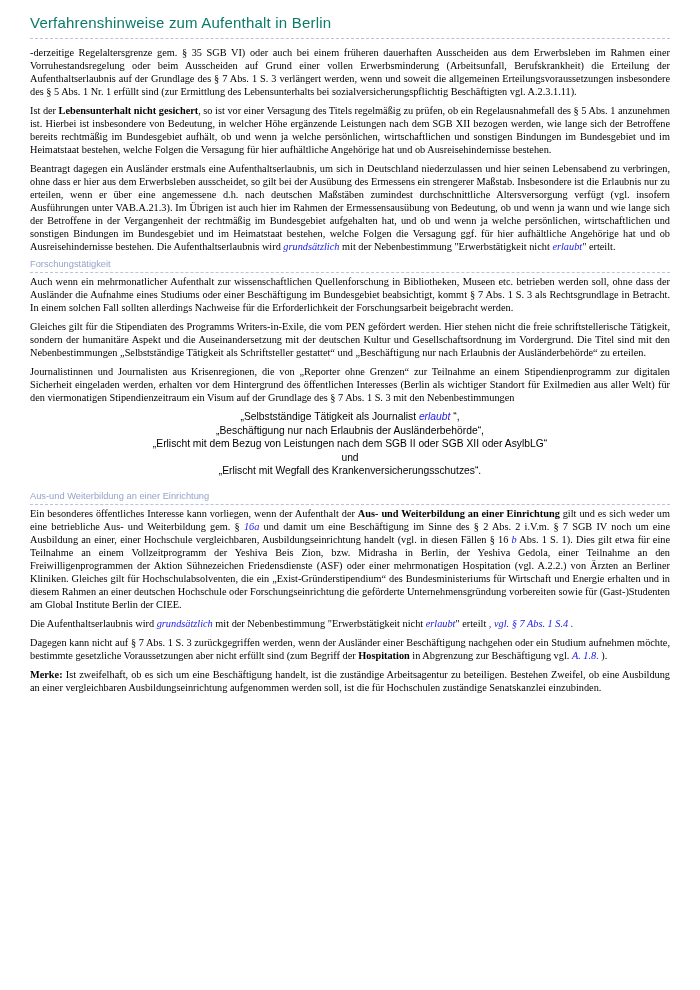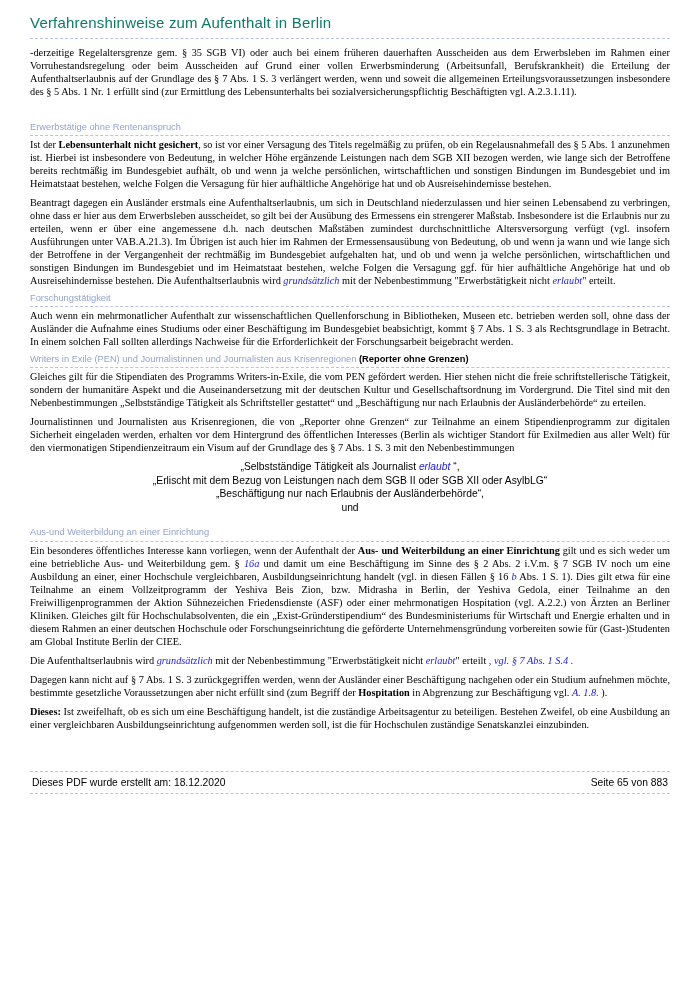--- a/index.html
+++ b/index.html
@@ -74,53 +74,48 @@
 
 <div class="page">
 
   <h1 class="doc-title">Verfahrenshinweise zum Aufenthalt in Berlin</h1>
 
   <main>
 
     <p class="body intro"><span>-derzeitige Regelaltersgrenze gem. § 35 SGB VI) oder auch bei einem früheren dauerhaften Ausscheiden aus dem Erwerbsleben im Rahmen einer Vorruhestandsregelung oder beim Ausscheiden auf Grund einer vollen Erwerbsminderung (Arbeitsunfall, Berufskrankheit) die Erteilung der Aufenthaltserlaubnis auf der Grundlage des § 7 Abs. 1 S. 3 verlängert werden, wenn und soweit die allgemeinen Erteilungsvoraussetzungen insbesondere des § 5 Abs. 1 Nr. 1 erfüllt sind (zur Ermittlung des Lebensunterhalts bei sozialversicherungspflichtig Beschäftigten vgl. A.2.3.1.11).</span></p>
 
     <section>
-      <h2 class="sec sec-first"><span>Erwerbstätige ohne Rentenanspruch</span></h2>
       <p class="body"><span>Ist der </span><span class="r-b">Lebensunterhalt nicht gesichert</span><span>, so ist vor einer Versagung des Titels regelmäßig zu prüfen, ob ein Regelausnahmefall des § 5 Abs. 1 anzunehmen ist. Hierbei ist insbesondere von Bedeutung, in welcher Höhe ergänzende Leistungen nach dem SGB XII bezogen werden, wie lange sich der Betroffene bereits rechtmäßig im Bundesgebiet aufhält, ob und wenn ja welche persönlichen, wirtschaftlichen und sonstigen Bindungen im Bundesgebiet und im Heimatstaat bestehen, welche Folgen die Versagung für hier aufhältliche Angehörige hat und ob Ausreisehindernisse bestehen.</span></p>
     </section>
 
     <section>
       <p class="body"><span>Beantragt dagegen ein Ausländer erstmals eine Aufenthaltserlaubnis, um sich in Deutschland niederzulassen und hier seinen Lebensabend zu verbringen, ohne dass er hier aus dem Erwerbsleben ausscheidet, so gilt bei der Ausübung des Ermessens ein strengerer Maßstab. Insbesondere ist die Erlaubnis nur zu erteilen, wenn er über eine angemessene d.h. nach deutschen Maßstäben zumindest durchschnittliche Altersversorgung verfügt (vgl. insofern Ausführungen unter VAB.A.21.3). Im Übrigen ist auch hier im Rahmen der Ermessensausübung von Bedeutung, ob und wenn ja wann und wie lange sich der Betroffene in der Vergangenheit der rechtmäßig im Bundesgebiet aufgehalten hat, und ob und wenn ja welche persönlichen, wirtschaftlichen und sonstigen Bindungen im Bundesgebiet und im Heimatstaat bestehen, welche Folgen die Versagung ggf. für hier aufhältliche Angehörige hat und ob Ausreisehindernisse bestehen. Die Aufenthaltserlaubnis wird </span><span class="r-l">grundsätzlich</span><span> mit der Nebenbestimmung "Erwerbstätigkeit nicht </span><span class="r-l">erlaubt</span><span>" erteilt.</span></p>
     </section>
 
     <section>
       <h2 class="sec"><span>Forschungstätigkeit</span></h2>
       <p class="body"><span>Auch wenn ein mehrmonatlicher Aufenthalt zur wissenschaftlichen Quellenforschung in Bibliotheken, Museen etc. betrieben werden soll, ohne dass der Ausländer die Aufnahme eines Studiums oder einer Beschäftigung im Bundesgebiet beabsichtigt, kommt § 7 Abs. 1 S. 3 als Rechtsgrundlage in Betracht. In einem solchen Fall sollten allerdings Nachweise für die Erforderlichkeit der Forschungsarbeit beigebracht werden.</span></p>
     </section>
 
     <section>
-      <h2 class="sec"><span>Writers in Exile (PEN) und Journalistinnen und Journalisten aus Krisenregionen </span><span class="r-hb">(Reporter ohne Grenzen)</span></h2>
       <p class="body"><span>Gleiches gilt für die Stipendiaten des Programms Writers-in-Exile, die vom PEN gefördert werden. Hier stehen nicht die freie schriftstellerische Tätigkeit, sondern der humanitäre Aspekt und die Auseinandersetzung mit der deutschen Kultur und Gesellschaftsordnung im Vordergrund. Die Titel sind mit den Nebenbestimmungen  „Selbstständige Tätigkeit als Schriftsteller gestattet“ und „Beschäftigung nur nach Erlaubnis der Ausländerbehörde“ zu erteilen.</span></p>
       <p class="body gap-before"><span>Journalistinnen und Journalisten aus Krisenregionen, die von „Reporter ohne Grenzen“ zur Teilnahme an einem Stipendienprogramm zur digitalen Sicherheit eingeladen werden, erhalten vor dem Hintergrund des öffentlichen Interesses (Berlin als wichtiger Standort für Exilmedien aus aller Welt) für den viermonatigen Stipendienzeitraum ein Visum auf der Grundlage des § 7 Abs. 1 S. 3 mit den Nebenbestimmungen</span></p>
       <div class="centered">
         <div><span>„Selbstständige Tätigkeit als Journalist </span><span class="r-l">erlaubt</span><span> “,</span></div>
+        <div><span>„Beschäftigung nur nach Erlaubnis der Ausländerbehörde“,</span></div>
         <div><span>„Erlischt mit dem Bezug von Leistungen nach dem SGB II oder SGB XII oder AsylbLG“</span></div>
-        <div><span>„Beschäftigung nur nach Erlaubnis der Ausländerbehörde“,</span></div>
         <div><span>und</span></div>
+        <div><span>„Erlischt mit Wegfall des Krankenversicherungsschutzes“.</span></div>
       </div>
     </section>
 
     <section>
       <h2 class="sec"><span>Aus-und Weiterbildung an einer Einrichtung</span></h2>
       <p class="body"><span>Ein besonderes öffentliches Interesse kann vorliegen, wenn der Aufenthalt der </span><span class="r-b">Aus- und Weiterbildung an einer Einrichtung</span><span> gilt und es sich weder um eine betriebliche Aus- und Weiterbildung gem. § </span><span class="r-l">16a</span><span> und damit um eine Beschäftigung im Sinne des § 2 Abs. 2 i.V.m. § 7 SGB IV noch um eine Ausbildung an einer, einer Hochschule vergleichbaren, Ausbildungseinrichtung handelt (vgl. in diesen Fällen § 16 </span><span class="r-l">b</span><span> Abs. 1 S. 1). Dies gilt etwa für eine Teilnahme an einem Vollzeitprogramm der Yeshiva Beis Zion, bzw. Midrasha in Berlin, der Yeshiva Gedola, einer Teilnahme an den Freiwilligenprogrammen der Aktion Sühnezeichen Friedensdienste (ASF) oder einer mehrmonatigen Hospitation (vgl. A.2.2.) von Ärzten an Berliner Kliniken. Gleiches gilt für Hochschulabsolventen, die ein „Exist-Gründerstipendium“ des Bundesministeriums für Wirtschaft und Energie erhalten und in diesem Rahmen an einer deutschen Hochschule oder Forschungseinrichtung die geförderte Unternehmensgründung vorbereiten sowie für (Gast-)Studenten am Global Institute Berlin der CIEE.</span></p>
       <p class="body"><span>Die Aufenthaltserlaubnis wird </span><span class="r-l">grundsätzlich</span><span> mit der Nebenbestimmung "Erwerbstätigkeit nicht </span><span class="r-l">erlaubt</span><span>" erteilt </span><span class="r-l">, vgl. § 7 Abs. 1 S.4 .</span></p>
       <p class="body"><span>Dagegen kann nicht auf § 7 Abs. 1 S. 3 zurückgegriffen werden, wenn der Ausländer einer Beschäftigung nachgehen oder ein Studium aufnehmen möchte, bestimmte gesetzliche Voraussetzungen aber nicht erfüllt sind (zum Begriff der </span><span class="r-b">Hospitation</span><span> in Abgrenzung zur Beschäftigung vgl. </span><span class="r-l">A. 1.8.</span><span> ).</span></p>
-      <p class="body"><span class="r-b">Dieses:</span><span> Ist zweifelhaft, ob es sich um eine Beschäftigung handelt, ist die zuständige Arbeitsagentur zu beteiligen. Bestehen Zweifel, ob eine Ausbildung an einer vergleichbaren Ausbildungseinrichtung aufgenommen werden soll, ist die für Hochschulen zuständige Senatskanzlei einzubinden.</span></p>
+      <p class="body"><span class="r-b">Merke:</span><span> Ist zweifelhaft, ob es sich um eine Beschäftigung handelt, ist die zuständige Arbeitsagentur zu beteiligen. Bestehen Zweifel, ob eine Ausbildung an einer vergleichbaren Ausbildungseinrichtung aufgenommen werden soll, ist die für Hochschulen zuständige Senatskanzlei einzubinden.</span></p>
     </section>
 
   </main>
 
-  <footer class="footer">
-    <span>Dieses PDF wurde erstellt am: 18.12.2020</span>
-    <span>Seite 65 von 883</span>
-  </footer>
 
 </div>
 
 </body></html>

